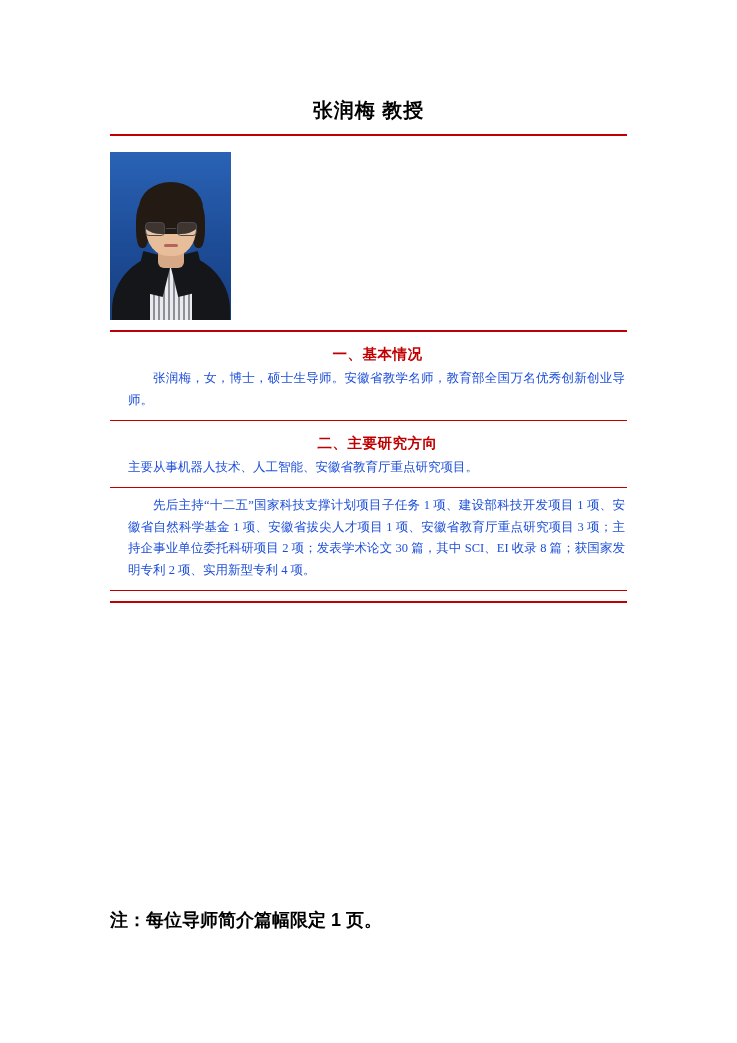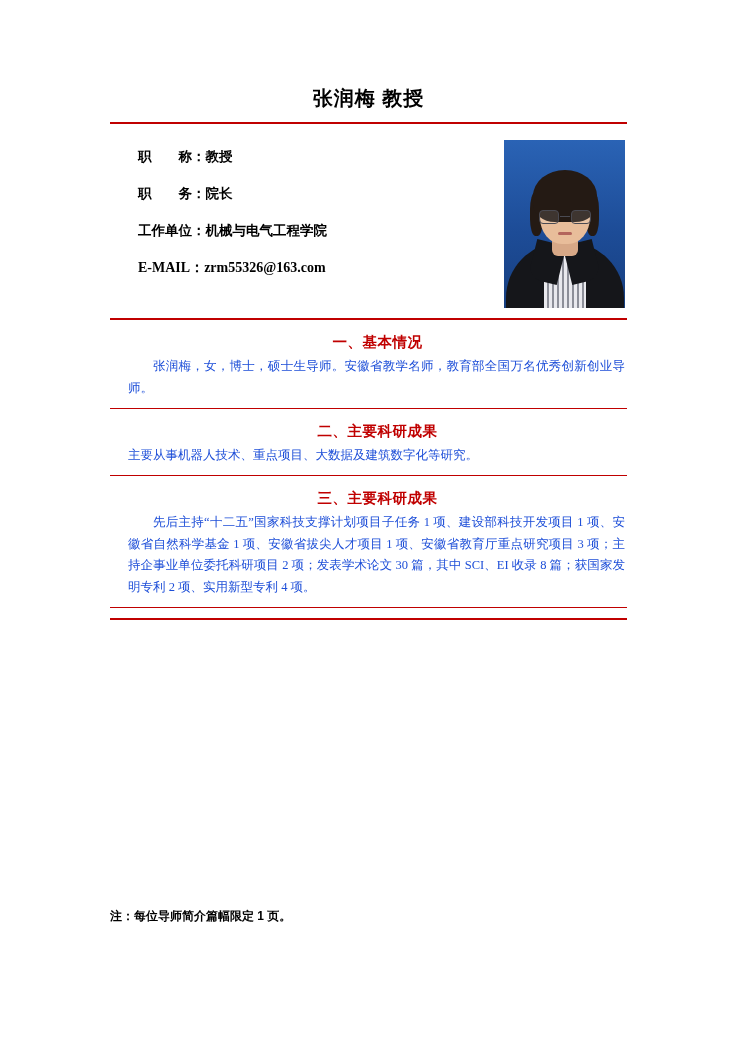--- a/index.html
+++ b/index.html
@@ -12,21 +12,21 @@
     height: 1043px;
     font-family: "Liberation Serif", "DejaVu Serif", serif;
     color: #000000;
     position: relative;
     overflow: hidden;
   }
   .page {
     width: 737px;
     height: 1043px;
     box-sizing: border-box;
-    padding: 0 110px 0 110px;
+    padding: 12px 110px 0 110px;
     position: relative;
   }
   .title {
     text-align: center;
     font-family: "Liberation Sans", "DejaVu Sans", sans-serif;
     font-weight: bold;
     font-size: 20px;
     letter-spacing: 1px;
     padding-top: 85px;
     padding-bottom: 10px;
@@ -231,56 +231,37 @@
   }
   .section p.indent {
     text-indent: 25px;
   }
   .note {
     position: absolute;
     left: 110px;
     top: 908px;
     font-family: "Liberation Sans", "DejaVu Sans", sans-serif;
     font-weight: bold;
-    font-size: 12px;
+    font-size: 18px;
     color: #000;
   }
   .spacer-bottom {
     height: 10px;
   }
 </style>
 </head>
 <body>
 
 <div class="page">
 
   <div class="title">张润梅   教授</div>
 
   <hr class="rule">
 
   <div class="header-block">
-    <div class="info-col">
-
-      <div class="info-row">
-        <span class="lbl">职　　称：</span><span class="val">教授</span>
-      </div>
-
-      <div class="info-row">
-        <span class="lbl">职　　务：</span><span class="val">院长</span>
-      </div>
-
-      <div class="info-row">
-        <span class="lbl">工作单位：</span><span class="val">机械与电气工程学院</span>
-      </div>
-
-      <div class="info-row email-row">
-        <span class="lbl">E-MAIL：</span><span class="val">zrm55326@163.com</span>
-      </div>
-
-    </div>
 
     <div class="photo-col">
       <div class="photo">
         <div class="shoulders"></div>
         <div class="blouse"></div>
         <div class="collar-l"></div>
         <div class="collar-r"></div>
         <div class="neck"></div>
         <div class="hair-side-l"></div>
         <div class="hair-side-r"></div>
@@ -299,28 +280,27 @@
   <hr class="rule">
 
   <div class="section">
     <h2>一、基本情况</h2>
     <p class="indent">张润梅，女，博士，硕士生导师。安徽省教学名师，教育部全国万名优秀创新创业导师。</p>
   </div>
 
   <hr class="rule thin">
 
   <div class="section">
-    <h2>二、主要科研成果</h2>
-    <p>主要从事机器人技术、重点项目、大数据及建筑数字化等研究。</p>
+    <h2>二、主要研究方向</h2>
+    <p>主要从事机器人技术、人工智能、安徽省教育厅重点研究项目。</p>
   </div>
 
   <hr class="rule thin">
 
   <div class="section">
-    <h2>三、主要科研成果</h2>
     <p class="indent">先后主持“十二五”国家科技支撑计划项目子任务 1 项、建设部科技开发项目 1 项、安徽省自然科学基金 1 项、安徽省拔尖人才项目 1 项、安徽省教育厅重点研究项目 3 项；主持企事业单位委托科研项目 2 项；发表学术论文 30 篇，其中 SCI、EI 收录 8 篇；获国家发明专利 2 项、实用新型专利 4 项。</p>
   </div>
 
   <hr class="rule thin">
 
 
   <div class="spacer-bottom"></div>
 
   <hr class="rule">
 

